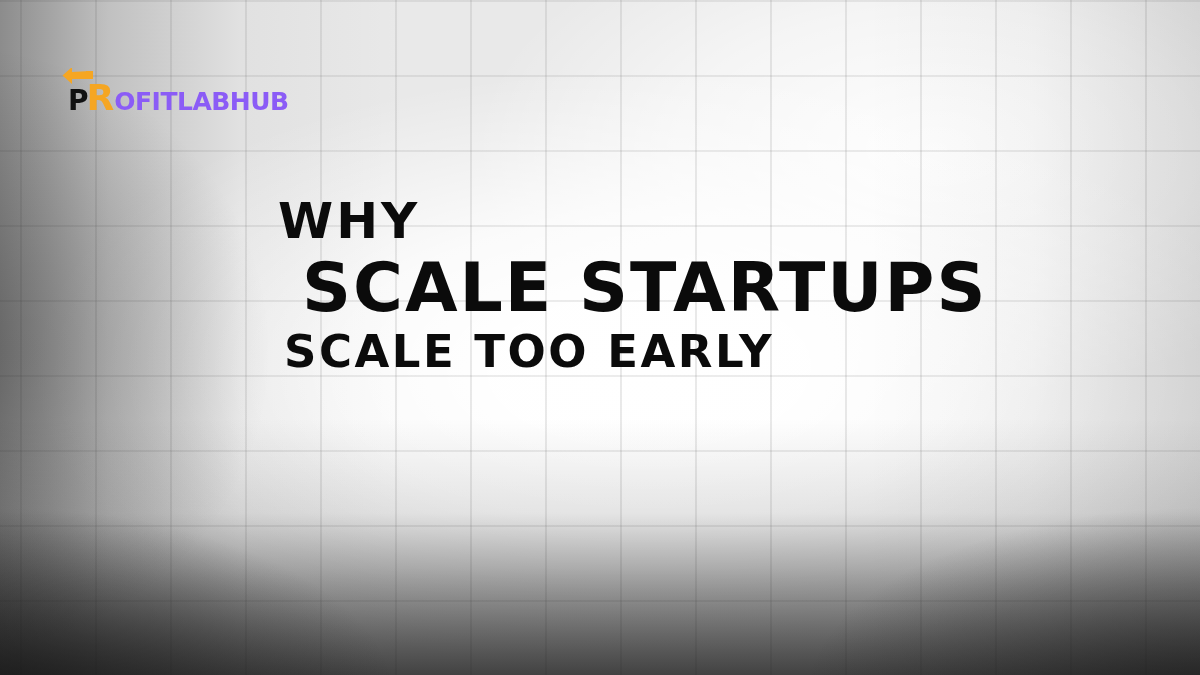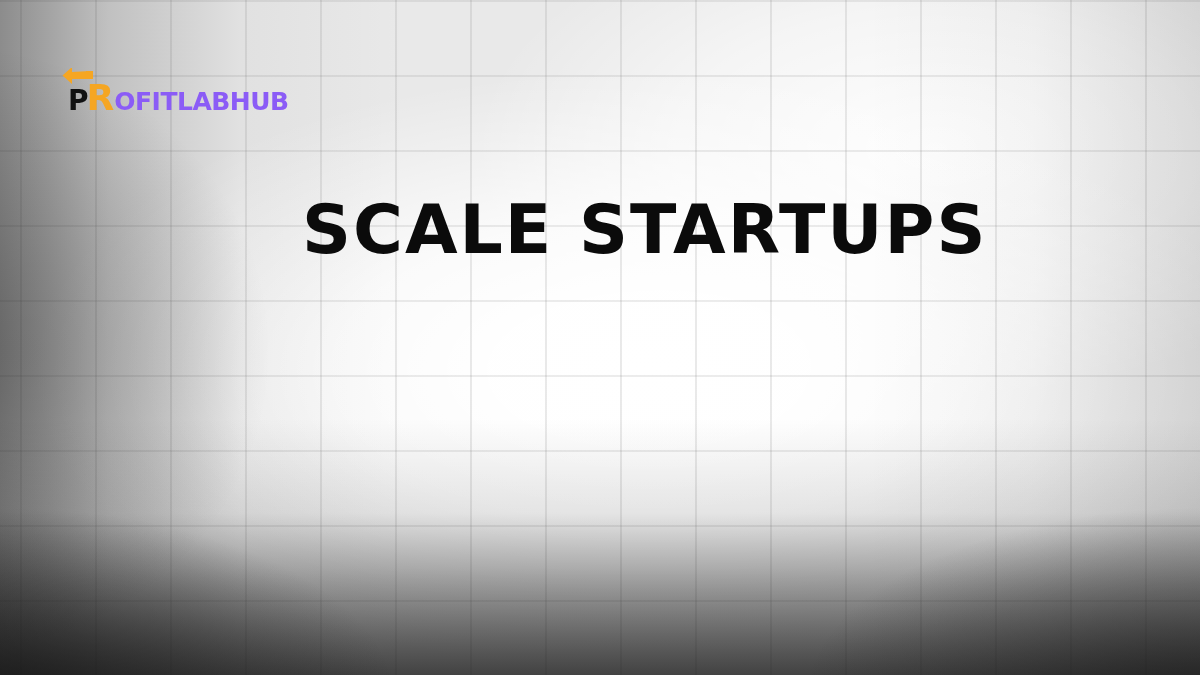--- a/index.html
+++ b/index.html
@@ -189,16 +189,18 @@
           <path d="M29 3 L29 11 L11 11 L11 16 L1.5 7.5 L11 -1 L11 4 Z" fill="#F5A623"></path>
           <rect x="25" y="3" width="7" height="8" fill="#F5A623"></rect>
         </svg>
         <span style="color:#F5A623;">R</span>
       </span>
       <span class="logo-rest">OFITLABHUB</span>
     </div>
   </div>
 
   <div class="headline">
+    <div class="hl-line hl-line-1">WHY</div>
     <div class="hl-line hl-line-2">SCALE STARTUPS</div>
+    <div class="hl-line hl-line-3">SCALE TOO EARLY</div>
   </div>
 
 </div>
 
 </body></html>

